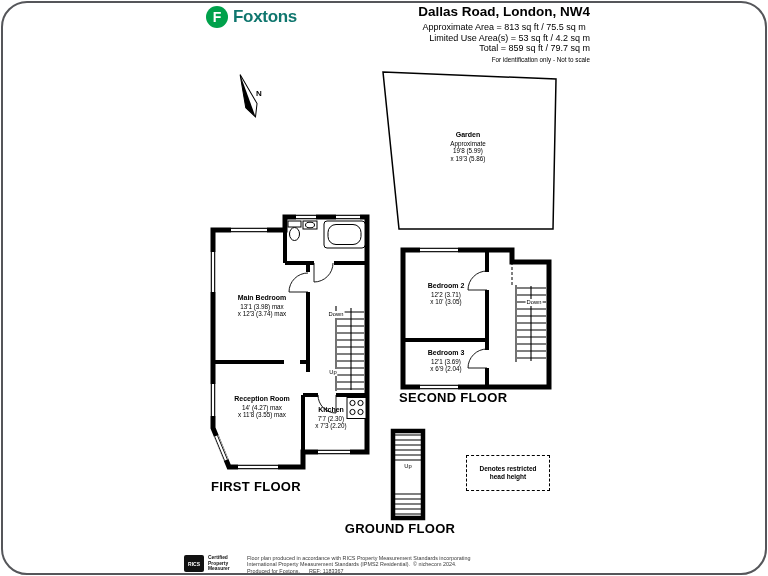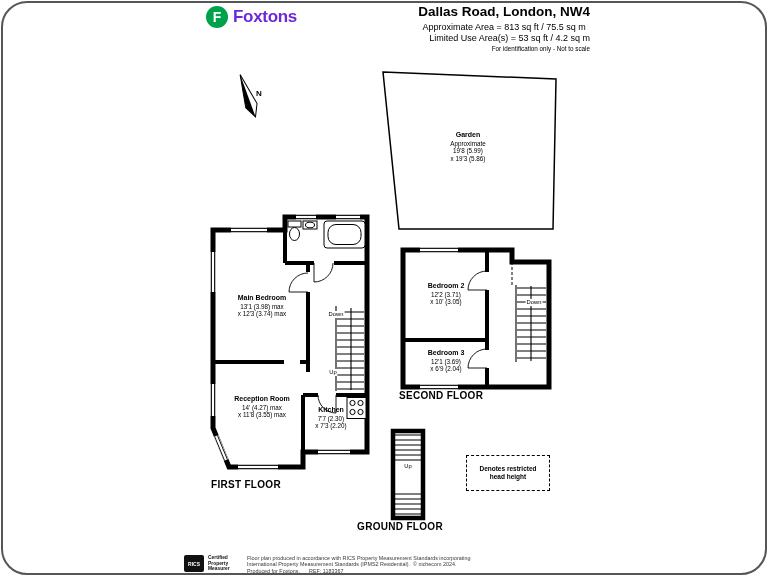--- a/index.html
+++ b/index.html
@@ -3,36 +3,36 @@
 <meta charset="utf-8">
 <style>
   * { margin:0; padding:0; box-sizing:border-box; }
   html,body { width:768px; height:576px; background:#fff; }
   body { font-family:"Liberation Sans", sans-serif; color:#000; }
   #page { position:relative; width:768px; height:576px; background:#fff; overflow:hidden; }
   .page-border { position:absolute; inset:1px; border:2px solid #55565a; border-radius:26px; pointer-events:none; }
 
   
   .logo { position:absolute; left:205px; top:5px; }
-  .brand { position:absolute; left:233px; top:7px; font-size:17px; font-weight:bold; color:#6d28d9; letter-spacing:-0.3px; }
+  .brand { position:absolute; left:233px; top:7px; font-size:17px; font-weight:bold; color:#0f766e; letter-spacing:-0.3px; }
   .title-block { position:absolute; top:4px; right:178px; text-align:right; }
   .title { font-size:13.5px; font-weight:bold; }
   .area-line { font-size:9px; line-height:10.5px; }
   .area-line.first { margin-top:3px;text-align:center; }
   .disclaimer { font-size:6.3px; margin-top:2px; }
 
   
   .plan-svg { position:absolute; left:0; top:0; }
 
   
   .room-label { position:absolute; transform:translateX(-50%); text-align:center; white-space:nowrap; }
   .room-name { font-size:7px; font-weight:bold; line-height:8.5px; }
   .room-dim { font-size:6.3px; line-height:7.5px; }
   .tiny-label { position:absolute; transform:translateX(-50%); font-size:5.8px; line-height:6.5px; background:#fff; padding:0 1px; white-space:nowrap; }
-  .floor-label { position:absolute; font-size:10px; font-weight:bold; letter-spacing:0.3px; white-space:nowrap; }
+  .floor-label { position:absolute; font-size:13px; font-weight:bold; letter-spacing:0.3px; white-space:nowrap; }
   .floor-label.centered { transform:translateX(-50%); }
   .compass-n { position:absolute; left:256px; top:89px; font-size:8px; font-weight:bold; }
 
   
   .legend { position:absolute; left:466px; top:455px; width:84px; height:36px; border:1.2px dashed #000;
             display:flex; flex-direction:column; align-items:center; justify-content:center;
             font-size:6.5px; font-weight:bold; line-height:8px; text-align:center; }
 
   
   .rics-badge { position:absolute; left:184px; top:555px; width:20px; height:17px; background:#111; border-radius:2px;
@@ -50,20 +50,21 @@
   <svg class="logo" width="24" height="24" viewBox="0 0 24 24">
     <circle cx="12" cy="12" r="11" fill="#00A14B"></circle>
     <text x="12" y="17" text-anchor="middle" font-size="14" font-weight="bold" fill="#ffffff">F</text>
   </svg>
   <div class="brand">Foxtons</div>
 
   <div class="title-block">
     <div class="title">Dallas Road, London, NW4</div>
     <div class="area-line first">Approximate Area = 813 sq ft / 75.5 sq m</div>
     <div class="area-line">Limited Use Area(s) = 53 sq ft / 4.2 sq m</div>
+    <div class="area-line">Total = 859 sq ft / 79.7 sq m</div>
     <div class="disclaimer">For identification only - Not to scale</div>
   </div>
 
   <svg class="plan-svg" width="768" height="576" viewBox="0 0 768 576">
 
     <polygon points="383,72 556,79 553,229 399,229" fill="#ffffff" stroke="#000" stroke-width="1.5"></polygon>
 
     <g transform="translate(249,99) rotate(-20)">
       <polygon points="0,-26 6,7 0,19 -6,7" fill="#ffffff" stroke="#000" stroke-width="1"></polygon>
       <polygon points="0,-26 0,19 -6,7" fill="#000"></polygon>

